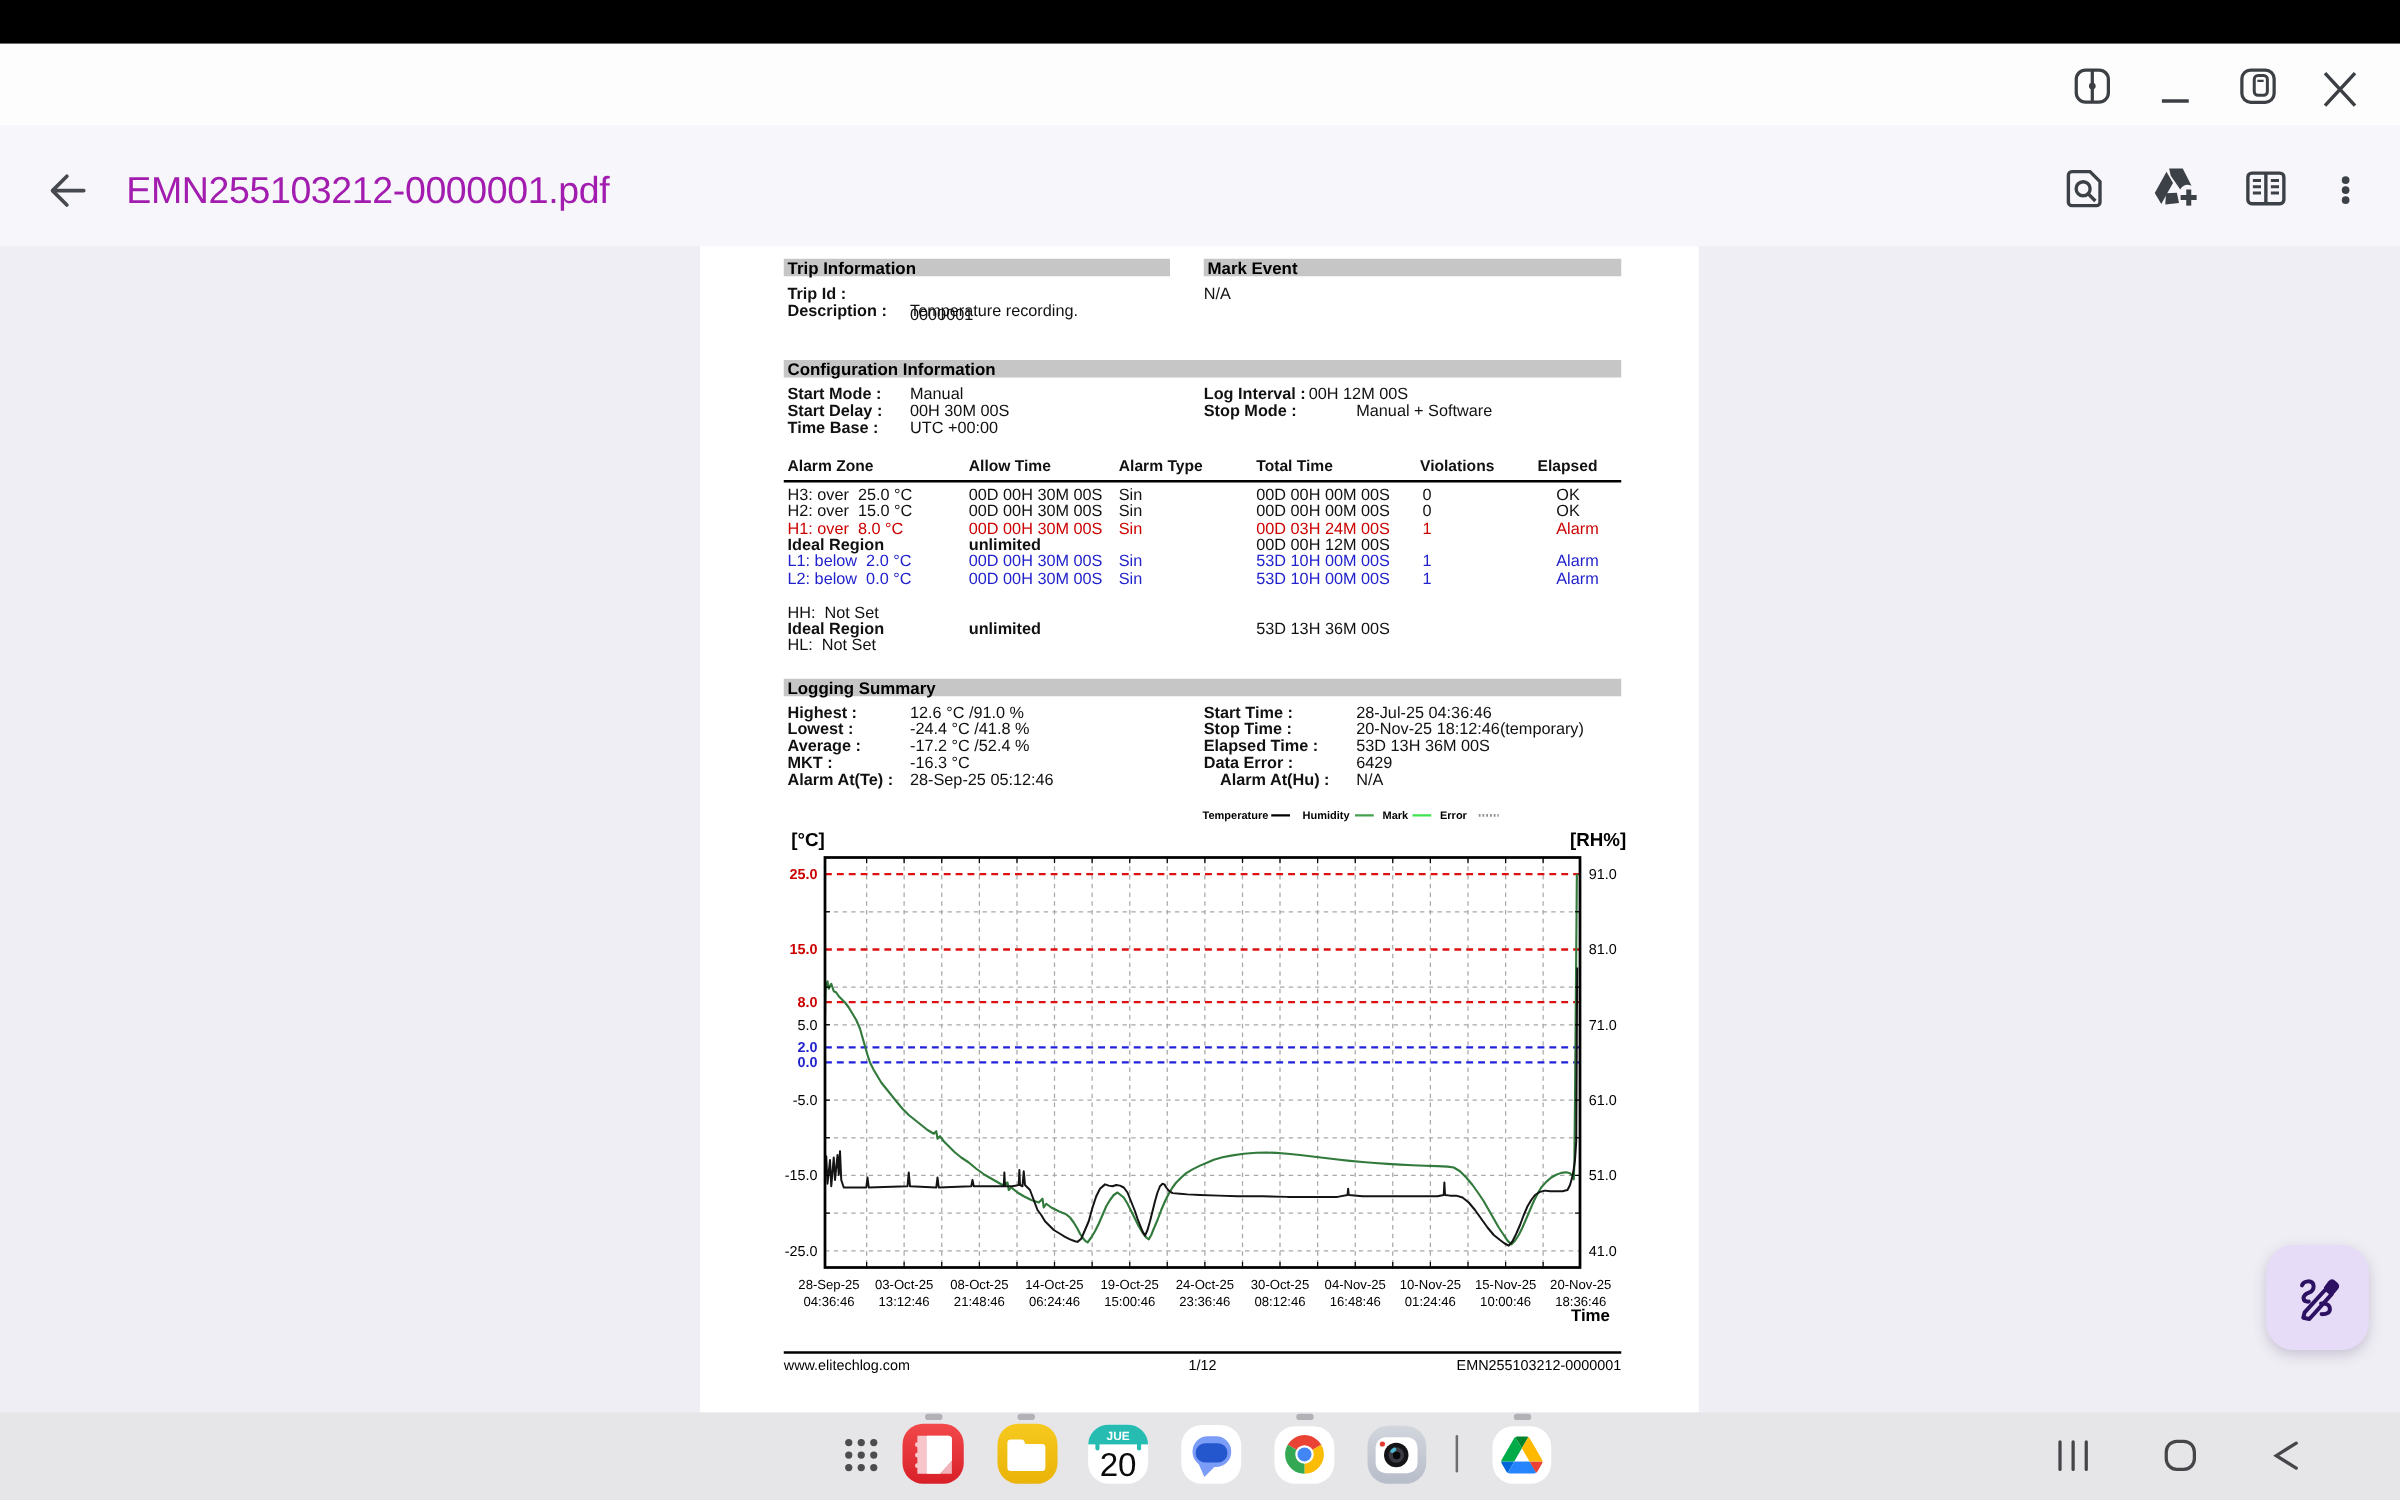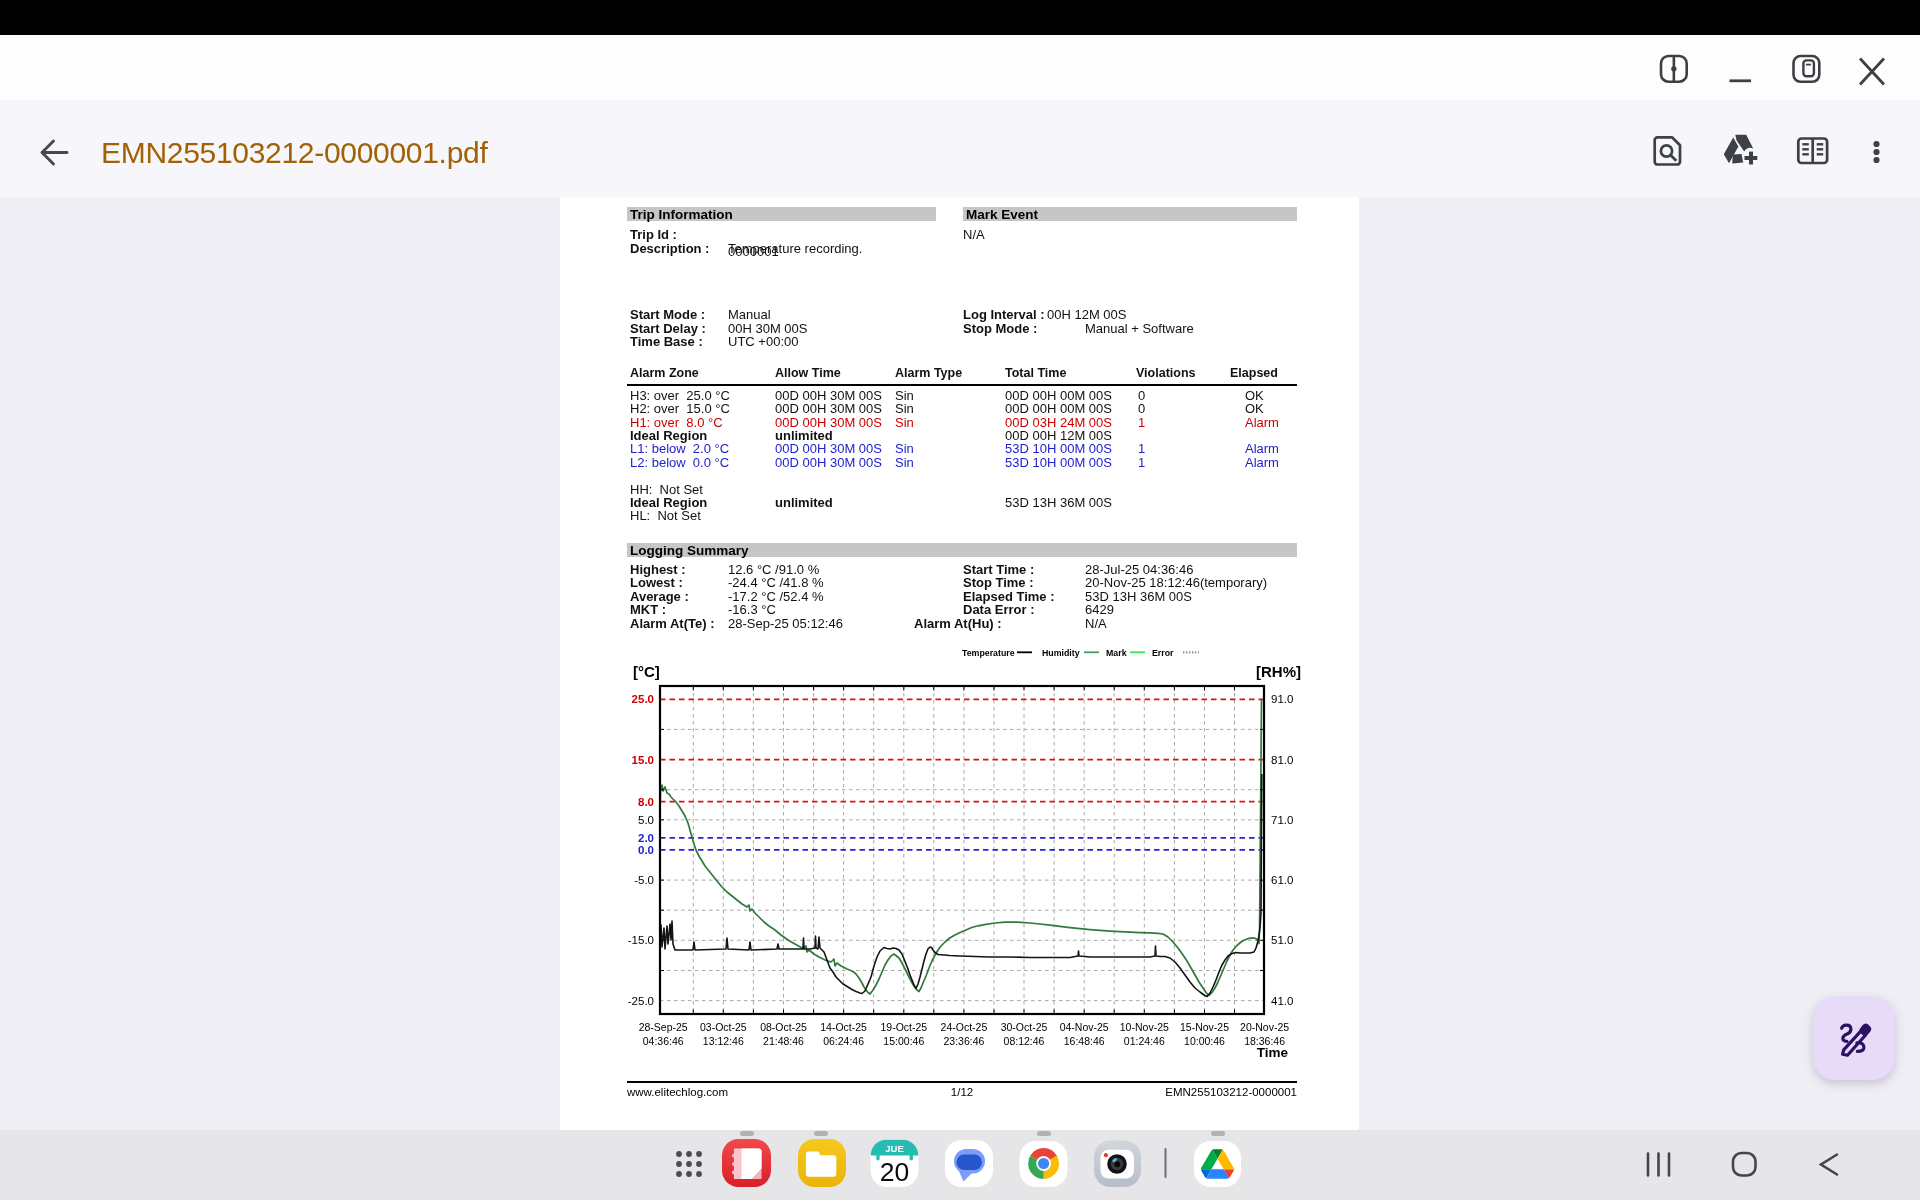--- a/index.html
+++ b/index.html
@@ -4,21 +4,21 @@
 <style>
   html,body{margin:0;padding:0;}
   body{width:1920px;height:1200px;overflow:hidden;position:relative;background:#efeef4;font-family:"Liberation Sans",sans-serif;}
   .abs{position:absolute;}
   #statusbar{left:0;top:0;width:1920px;height:35px;background:#000;}
   #winband{left:0;top:35px;width:1920px;height:65px;background:#fdfdfe;}
   #toolbar{left:0;top:100px;width:1920px;height:97px;background:#f7f6fa;}
   #content{left:0;top:197px;width:1920px;height:933px;background:#efeef4;}
   #page{left:560px;top:197px;width:799px;height:933px;background:#ffffff;}
   #taskbar{left:0;top:1130px;width:1920px;height:70px;background:#e6e5e8;}
-  #fname{left:101px;top:136px;font-size:30px;color:#a16207;letter-spacing:-0.3px;white-space:nowrap;}
+  #fname{left:101px;top:136px;font-size:30px;color:#a21caf;letter-spacing:-0.3px;white-space:nowrap;}
   .pill{position:absolute;top:1131px;width:14px;height:5px;border-radius:2.5px;background:#b2b1b6;}
   .pdftxt{position:absolute;font-size:13px;color:#111;white-space:nowrap;}
   .pdftxt b{font-weight:bold;}
   .hbar{position:absolute;height:14px;background:#c6c6c6;}
   .hbar span{position:absolute;left:3px;top:0px;font-size:13.5px;font-weight:bold;line-height:15px;color:#000;white-space:nowrap;}
   .lab{position:absolute;font-weight:bold;white-space:nowrap;}
   .val{position:absolute;white-space:nowrap;}
 </style>
 </head>
 <body>
@@ -92,20 +92,23 @@
     </div>
   <div class="hbar" style="left:963px;top:207px;width:334px;">
       <span>Mark Event</span>
     </div>
   <div class="pdftxt lab" style="left:630px;top:227px">Trip Id :</div>
   <div class="pdftxt val" style="left:728px;top:244px">0000001</div>
   <div class="pdftxt val" style="left:963px;top:227px">N/A</div>
   <div class="pdftxt lab" style="left:630px;top:241px">Description :</div>
   <div class="pdftxt val" style="left:728px;top:241px">Temperature recording.</div>
 
+  <div class="hbar" style="left:627px;top:288px;width:670px;">
+      <span>Configuration Information</span>
+    </div>
   <div class="pdftxt lab" style="left:630px;top:307px">Start Mode :</div>
   <div class="pdftxt val" style="left:728px;top:307px">Manual</div>
   <div class="pdftxt lab" style="left:963px;top:307px">Log Interval :</div>
   <div class="pdftxt val" style="left:1047px;top:307px">00H 12M 00S</div>
   <div class="pdftxt lab" style="left:630px;top:321px">Start Delay :</div>
   <div class="pdftxt val" style="left:728px;top:321px">00H 30M 00S</div>
   <div class="pdftxt lab" style="left:963px;top:321px">Stop Mode :</div>
   <div class="pdftxt val" style="left:1085px;top:321px">Manual + Software</div>
   <div class="pdftxt lab" style="left:630px;top:334px">Time Base :</div>
   <div class="pdftxt val" style="left:728px;top:334px">UTC +00:00</div>
@@ -188,21 +191,21 @@
   <div class="pdftxt lab" style="left:630px;top:589px">Average :</div>
   <div class="pdftxt val" style="left:728px;top:589px">-17.2 °C /52.4 %</div>
   <div class="pdftxt lab" style="left:963px;top:589px">Elapsed Time :</div>
   <div class="pdftxt val" style="left:1085px;top:589px">53D 13H 36M 00S</div>
   <div class="pdftxt lab" style="left:630px;top:602px">MKT :</div>
   <div class="pdftxt val" style="left:728px;top:602px">-16.3 °C</div>
   <div class="pdftxt lab" style="left:963px;top:602px">Data Error :</div>
   <div class="pdftxt val" style="left:1085px;top:602px">6429</div>
   <div class="pdftxt lab" style="left:630px;top:616px">Alarm At(Te) :</div>
   <div class="pdftxt val" style="left:728px;top:616px">28-Sep-25 05:12:46</div>
-  <div class="pdftxt lab" style="left:914px;top:616px">Alarm At(Hu) :</div>
+  <div class="pdftxt lab" style="left:976px;top:616px">Alarm At(Hu) :</div>
   <div class="pdftxt val" style="left:1085px;top:616px">N/A</div>
 </div>
 
 <svg class="abs" style="left:560px;top:640px" width="800" height="460" viewBox="560 640 800 460" font-family="Liberation Sans">
 <g font-size="8.8" font-weight="bold" fill="#000">
 <text x="962" y="655.5">Temperature</text>
       <line x1="1017" y1="652.3" x2="1032" y2="652.3" stroke="#000" stroke-width="1.8"></line>
 <text x="1042" y="655.5">Humidity</text>
       <line x1="1084" y1="652.3" x2="1099" y2="652.3" stroke="#44a04e" stroke-width="1.8"></line>
 <text x="1106" y="655.5">Mark</text>

